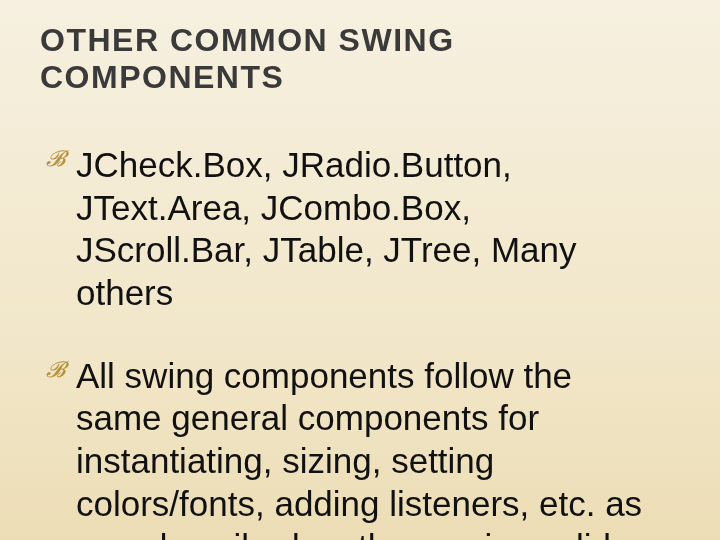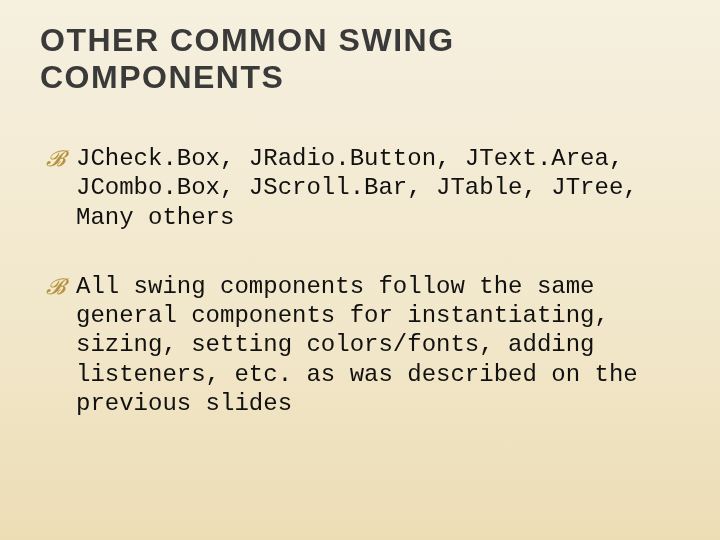--- a/index.html
+++ b/index.html
@@ -29,26 +29,26 @@
     margin: 0 0 48px 0;
     text-transform: uppercase;
   }
   .bullets {
     list-style: none;
     padding: 0 6px 0 6px;
     margin: 0;
   }
   .bullets li {
     position: relative;
-    font-size: 24px;
+    font-size: 35px;
     line-height: 1.22;
     margin-bottom: 40px;
     padding-left: 30px;
     color: #111;
-    font-family: Liberation Mono, monospace;
+    font-family: Liberation Sans, sans-serif;
   }
   .bullets li::before {
     content: "\1D4D1"; 
     position: absolute;
     left: 0;
     top: 2px;
     font-size: 22px;
     color: #b7923d;
     font-family: Georgia, serif;
     font-style: italic;

